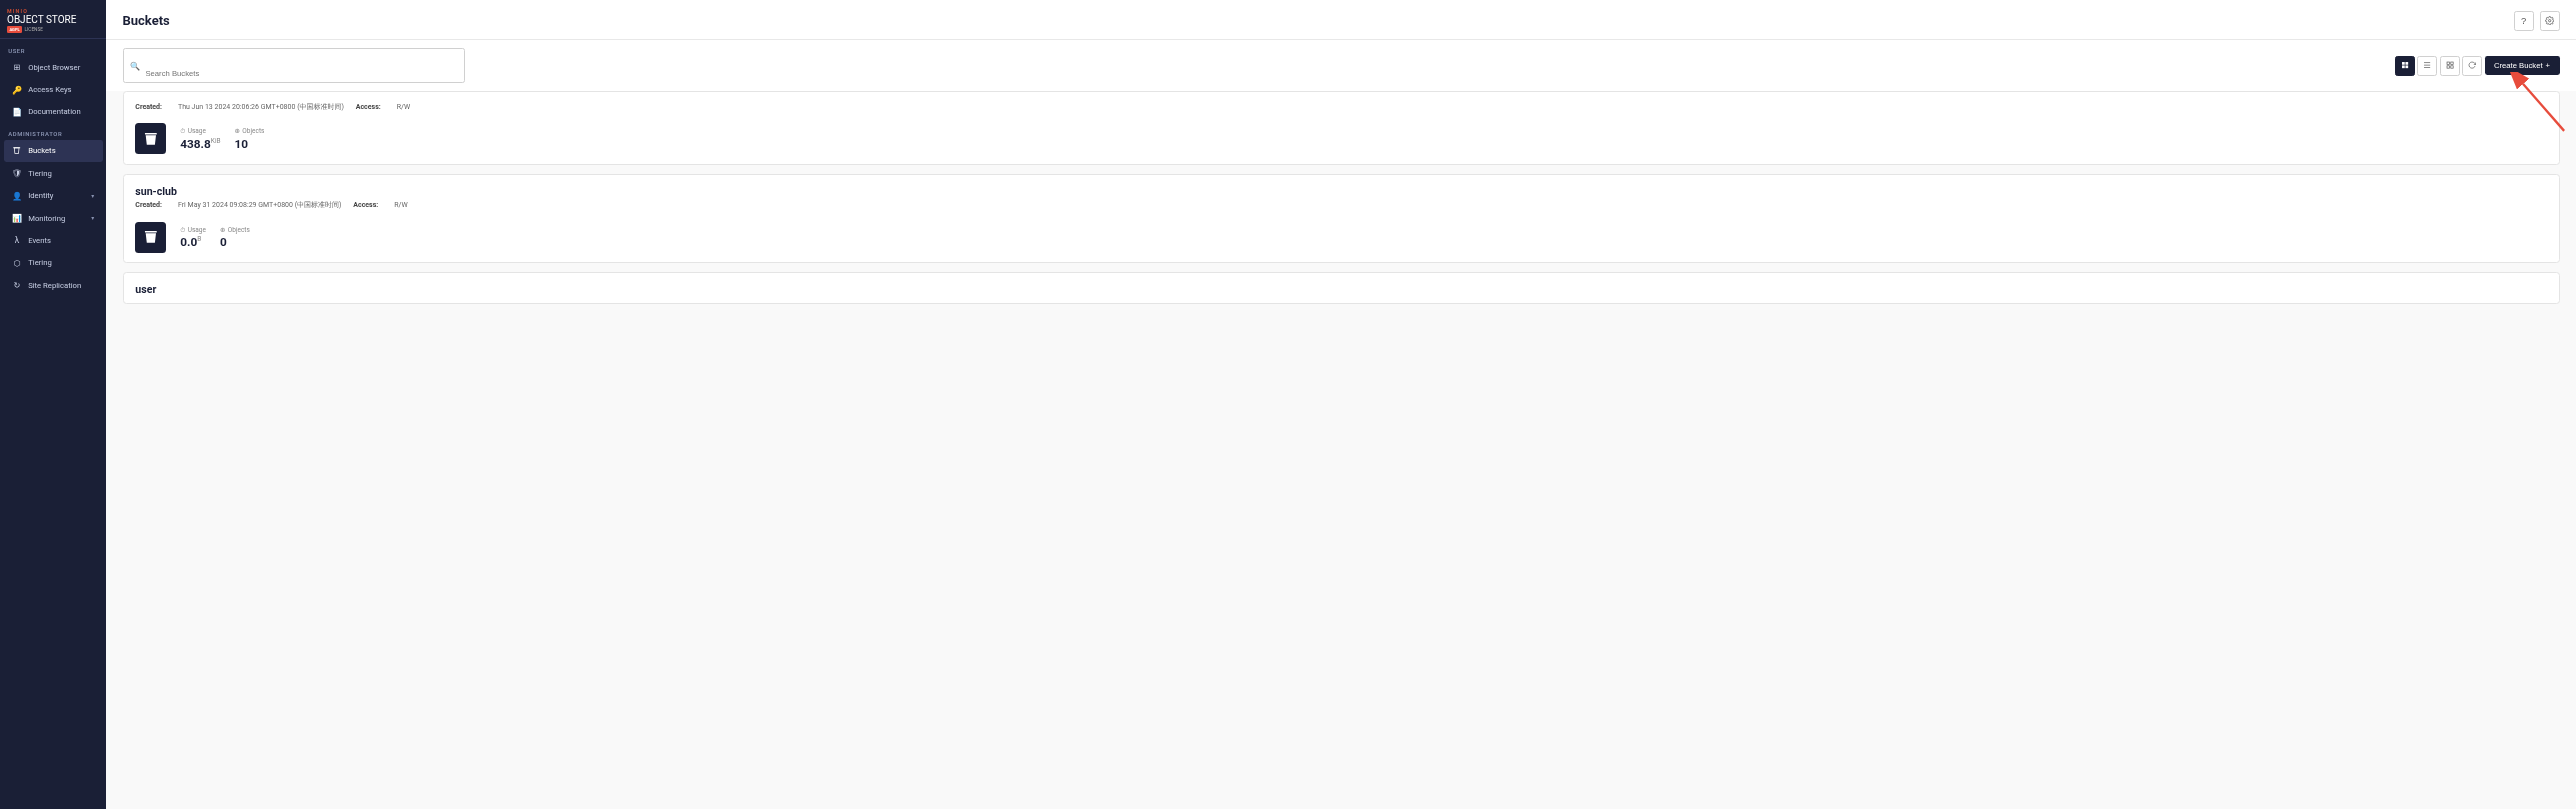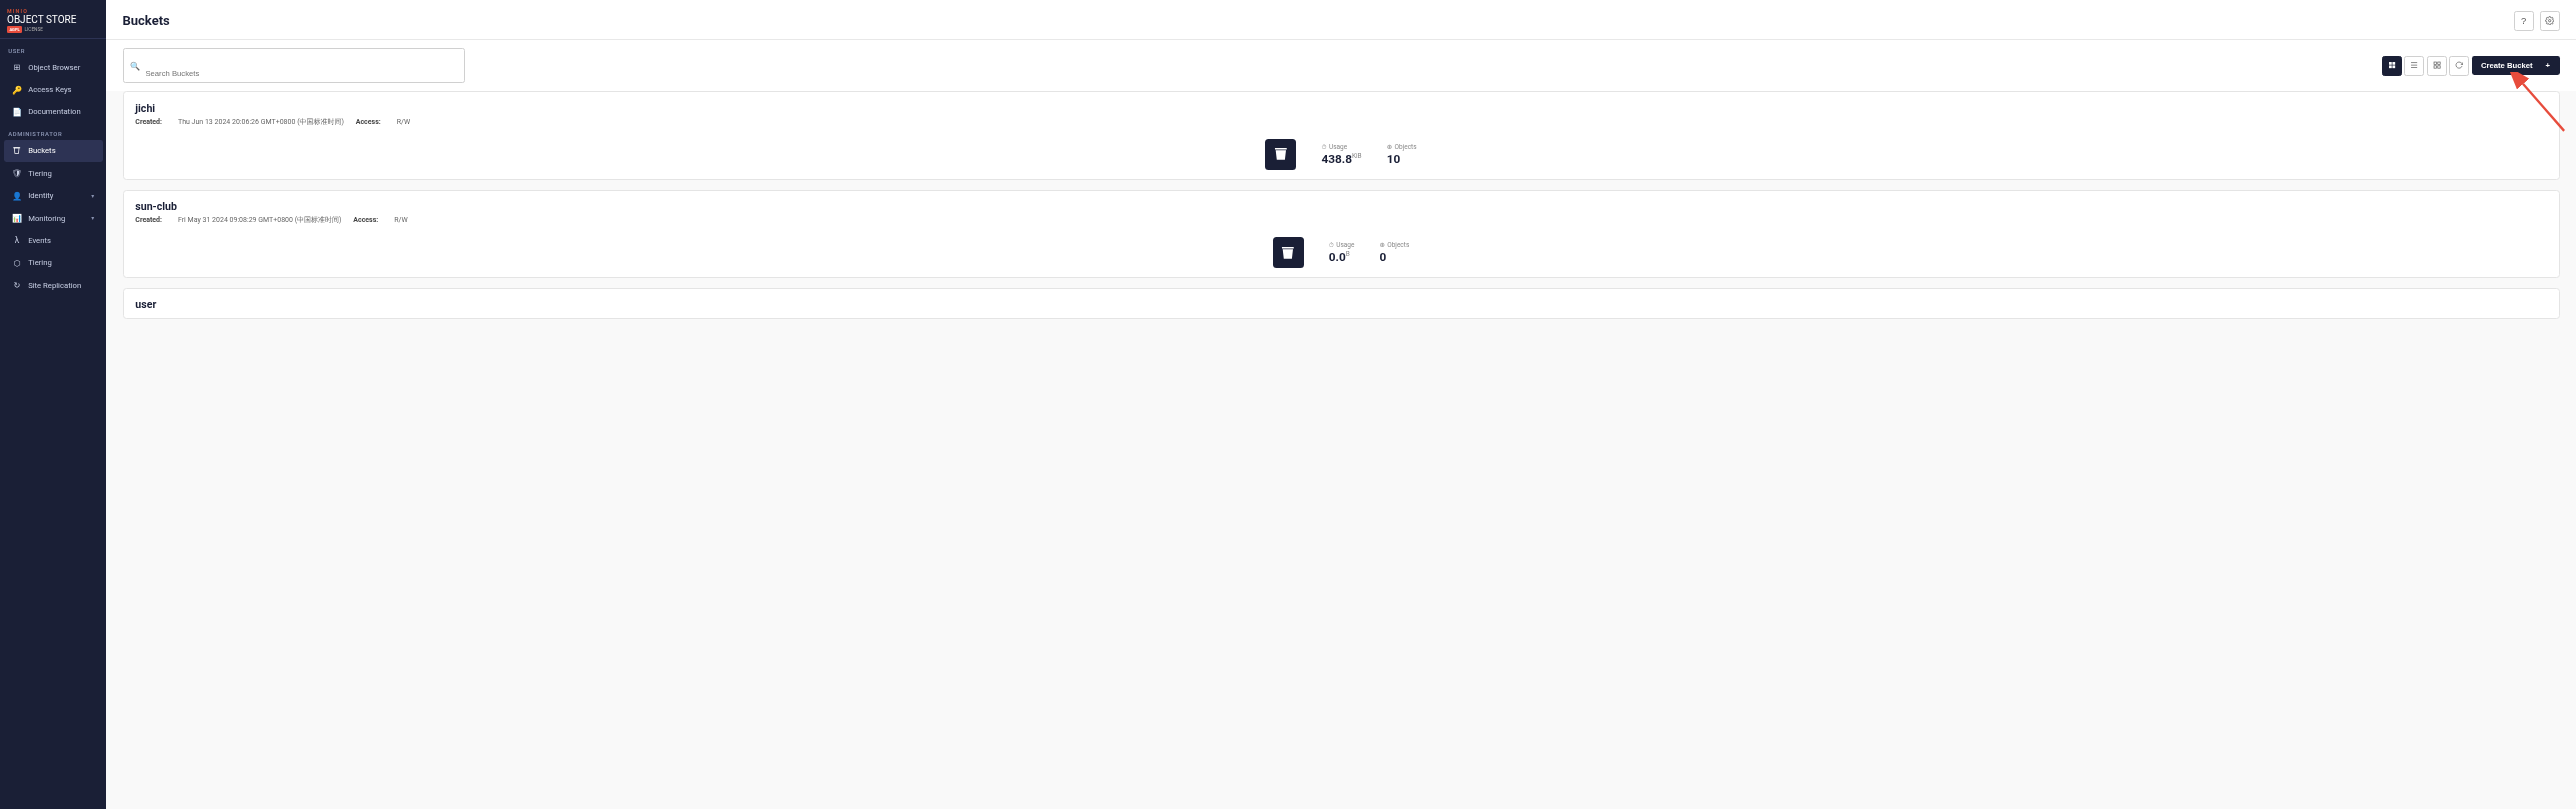--- a/index.html
+++ b/index.html
@@ -191,25 +191,25 @@
 
     .view-btn.active { background: #1a1f36; color: #fff; border-color: #1a1f36; }
 
     .create-bucket-btn {
       background: #1a1f36;
       color: #fff;
       border: none;
       border-radius: 2.4px;
       padding: 4.7px 9.4px;
       font-size: 7.7px;
-      font-weight: 700;
+      font-weight: 400;
       cursor: pointer;
       display: flex;
       align-items: center;
-      gap: 13px;
+      gap: 3px;
       white-space: nowrap;
     }
 
     
     .bucket-list {
       flex: 1;
       overflow-y: auto;
       padding: 0 16.5px 11.8px;
       background: #f9f9f9;
     }
@@ -240,22 +240,21 @@
       gap: 11.8px;
     }
 
     .bucket-meta span { display: flex; align-items: center; gap: 16px; }
     .bucket-meta strong { color: #444; }
 
     .bucket-stats {
       display: flex;
       align-items: center;
       padding: 7px 11.8px 9.4px;
-      gap: 25px;
-      justify-content: center;
+      gap: 14px;
     }
 
     .bucket-icon {
       width: 31px;
       height: 31px;
       background: #1a1f36;
       border-radius: 3.5px;
       display: flex;
       align-items: center;
       justify-content: center;
@@ -438,21 +437,20 @@
           <polygon points="0 0, 10 3.5, 0 7" fill="#e74c3c"></polygon>
         </marker>
       </defs>
       <path d="M 130 100 L 60 20" stroke="#e74c3c" stroke-width="4" fill="none" marker-end="url(#arrowhead)"></path>
     </svg>
 
     <div class="bucket-list">
 
       <div class="bucket-card">
         <div class="bucket-card-header">
-          <div class="bucket-name">jichi</div>
           <div class="bucket-meta">
             <span>
               <strong>Created:</strong>
               <span>Thu Jun 13 2024 20:06:26 GMT+0800 (中国标准时间)</span>
             </span>
             <span>
               <strong>Access:</strong>
               <span>R/W</span>
             </span>
           </div>

